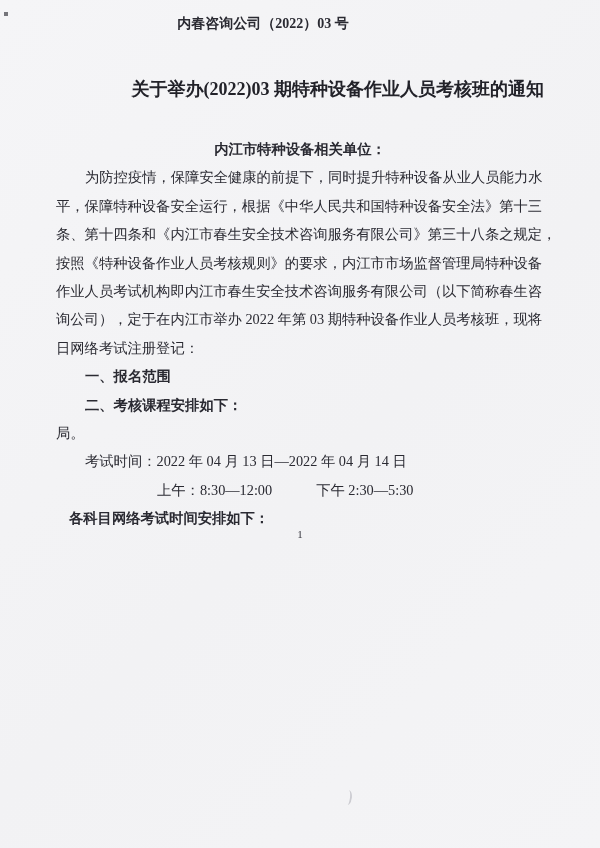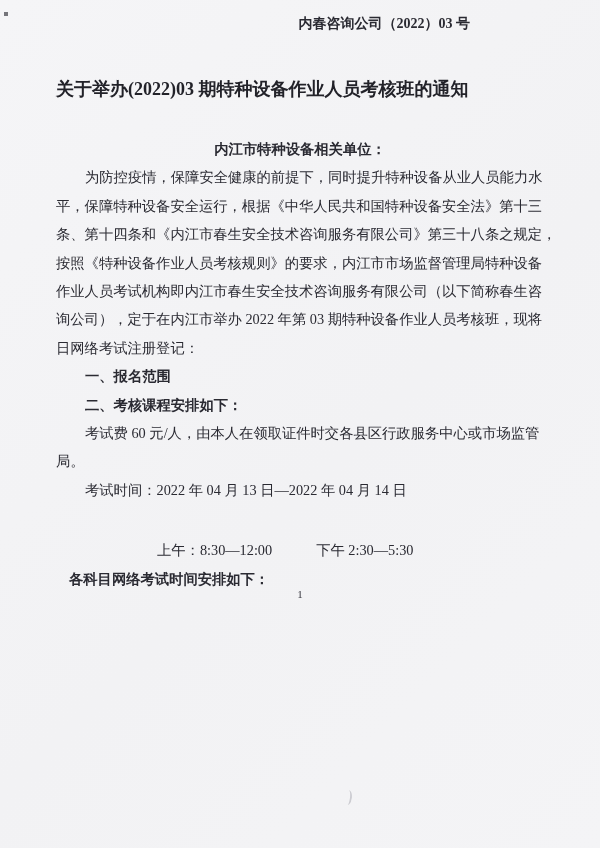--- a/index.html
+++ b/index.html
@@ -24,51 +24,51 @@
     text-align: center;
     font-size: 27px;
     font-weight: 700;
     letter-spacing: 1px;
     color: #222229;
     white-space: nowrap;
   }
   .doc-number {
     margin-top: 14px;
     line-height: 20px;
-    text-align: right;
+    text-align: center;
     padding-right: 74px;
     font-size: 14px;
     font-weight: 700;
     white-space: nowrap;
   }
   .notice-title {
     margin-top: 42px;
     line-height: 26px;
-    text-align: left;
+    text-align: right;
     font-size: 18px;
     font-weight: 700;
     color: #222229;
     white-space: nowrap;
   }
   .salutation {
     margin-top: 33px;
     line-height: 28.4px;
     font-size: 14.3px;
     font-weight: 700;
     white-space: nowrap;
     text-align: center;
   }
   .line {
     line-height: 28.4px;
     font-size: 14.3px;
     white-space: nowrap;
   }
   .indent { padding-left: 29px; }
   .bold { font-weight: 700; }
-  .session-line { padding-left: 101px; margin-top: 32px; }
+  .session-line { padding-left: 101px; }
   .session-gap { display: inline-block; width: 44px; }
   .subjects-line { padding-left: 13px; font-weight: 700; }
   .page-number {
     margin-top: -6px;
     text-align: center;
     font-size: 11px;
     line-height: 14px;
     color: #3a3a42;
   }
   .speck {
@@ -114,21 +114,20 @@
       <div class="line">日网络考试注册登记：</div>
     </div>
 
     <div class="line indent bold">一、报名范围</div>
 
 
     <div class="line indent bold">二、考核课程安排如下：</div>
 
 
     <div class="paragraph">
-      <div class="line indent">考试费 60 元/人，由本人在领取证件时交各县区行政服务中心或市场监管</div>
       <div class="line">局。</div>
     </div>
 
     <div class="line indent">考试时间：2022 年 04 月 13 日—2022 年 04 月 14 日</div>
 
     <div class="line session-line">
       <span>上午：8:30—12:00</span><span class="session-gap"></span><span>下午 2:30—5:30</span>
     </div>
 
     <div class="line subjects-line">各科目网络考试时间安排如下：</div>

